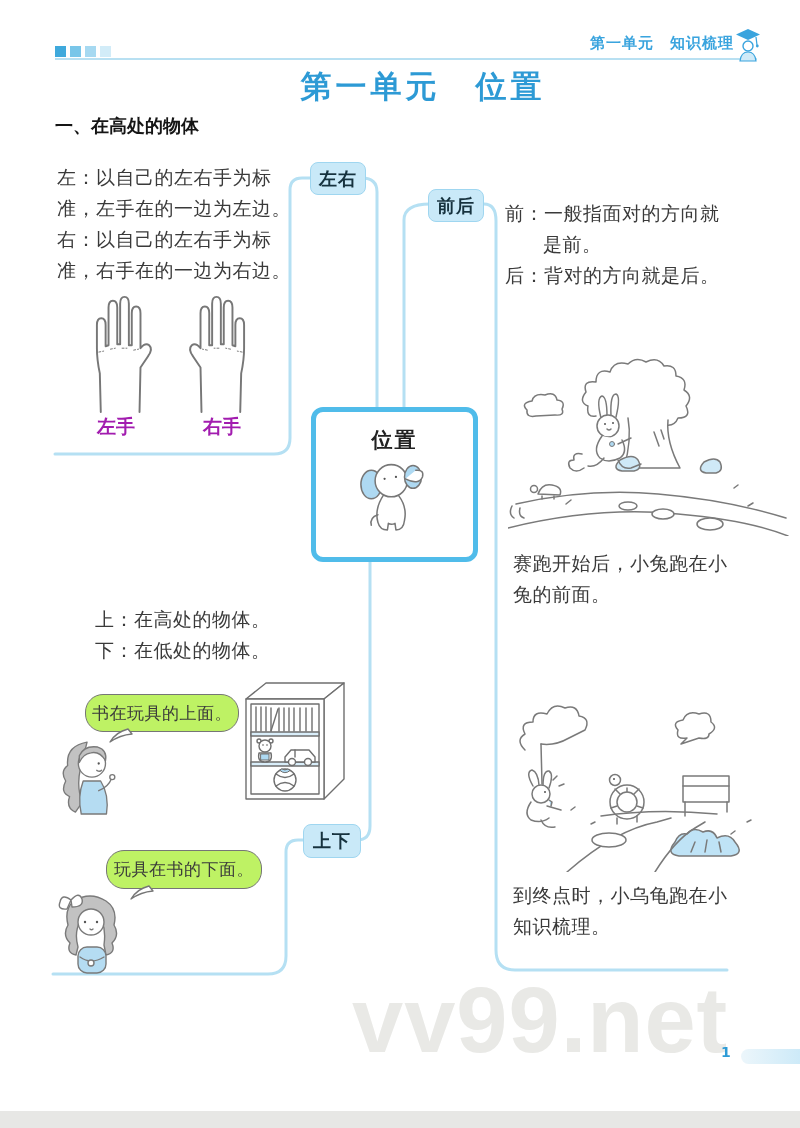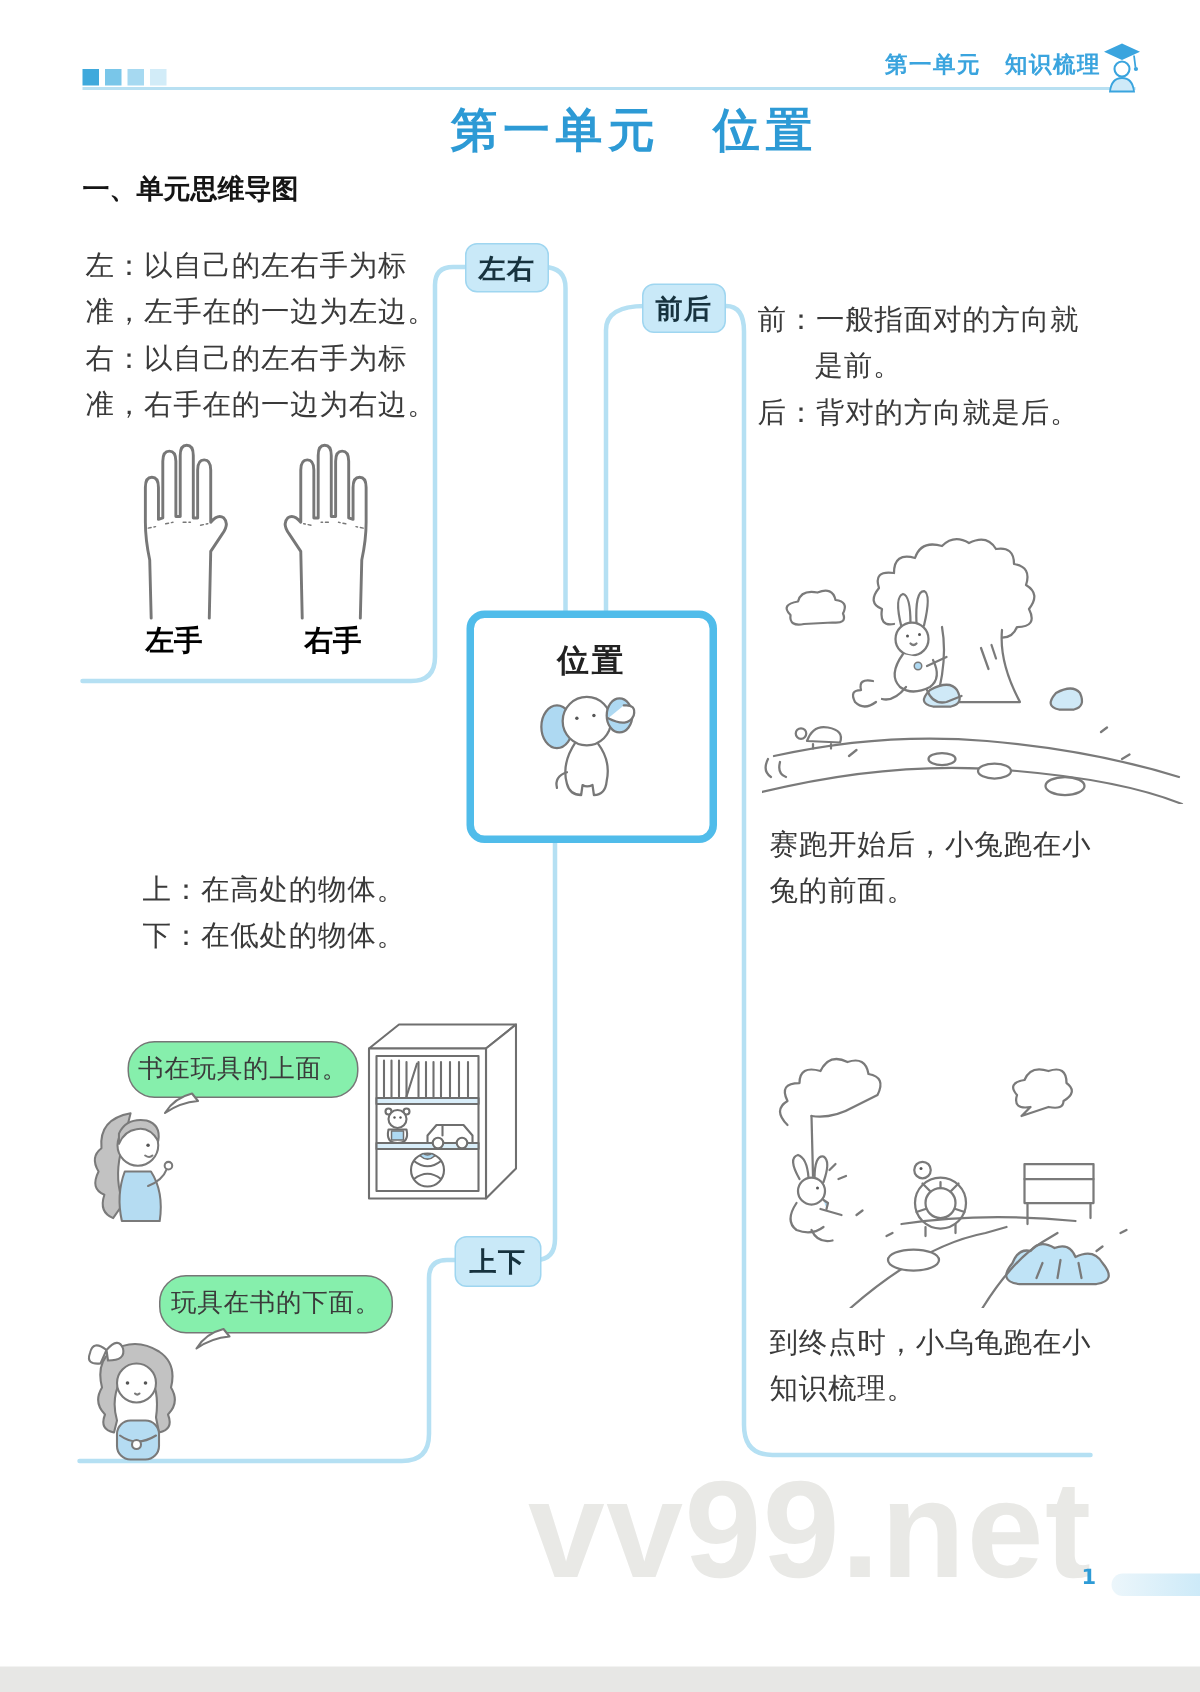--- a/index.html
+++ b/index.html
@@ -3,21 +3,21 @@
 <meta charset="utf-8">
 <style>
   html,body{margin:0;padding:0;background:#fff;}
   #page{position:relative;width:800px;height:1128px;background:#ffffff;overflow:hidden;
         font-family:"DejaVu Sans",sans-serif;}
   .abs{position:absolute;}
   .kai{font-family:"DejaVu Serif",serif;color:#3a3a3a;font-size:19px;letter-spacing:.5px;line-height:31px;white-space:nowrap;}
   .badge{position:absolute;display:flex;align-items:center;justify-content:center;
          background:#c9e9f8;border:1.5px solid #9fd6f0;border-radius:8px;
          font-weight:bold;font-size:18px;color:#16323e;z-index:4;letter-spacing:1px;}
-  .bubble{position:absolute;background:#86efac;border:1.6px solid #767676;border-radius:18px;
+  .bubble{position:absolute;background:#bef264;border:1.6px solid #767676;border-radius:18px;
           display:flex;align-items:center;justify-content:center;z-index:3;}
   .bubble .kai{font-size:17px;line-height:17px;}
   .bubble-tail{position:absolute;left:22px;bottom:-13px;}
   svg{display:block;}
   .illo{position:absolute;z-index:3;}
   #connectors{position:absolute;left:0;top:0;z-index:2;}
   #watermark{position:absolute;left:352px;top:968px;font-size:92px;font-weight:bold;
              color:#e9e9e6;letter-spacing:1px;z-index:1;font-family:"Liberation Sans",sans-serif;white-space:nowrap;}
   #center-node{position:absolute;left:311px;top:407px;width:157px;height:145px;
                border:5px solid #50bcea;border-radius:12px;background:#fff;z-index:4;
@@ -28,21 +28,21 @@
               color:#2d9ad5;letter-spacing:4px;z-index:3;margin-left:46px;}
   #section-heading{position:absolute;left:55px;top:114px;font-weight:bold;font-size:18px;color:#151515;z-index:3;}
   #header-text{position:absolute;right:66px;top:34px;font-weight:bold;font-size:15px;
                color:#3aa4de;letter-spacing:1px;z-index:3;}
   #header-rule{position:absolute;left:55px;top:58px;width:702px;height:2px;background:#b8e0f2;z-index:3;}
   .sq{position:absolute;top:46px;width:11px;height:11px;z-index:3;}
   #pagenum{position:absolute;left:721px;top:1044px;font-size:14px;font-weight:bold;color:#2e9bd6;z-index:3;}
   #pagenum-bar{position:absolute;left:741px;top:1049px;width:59px;height:15px;border-radius:8px 0 0 8px;
                background:linear-gradient(to right,#ecf6fb,#cdeaf8);z-index:2;}
   #footer-strip{position:absolute;left:0;bottom:0;width:800px;height:17px;background:#e7e7e5;z-index:3;}
-  .hand-label{position:absolute;font-family:"DejaVu Serif",serif;font-size:19px;color:#000000;z-index:3;font-weight:bold;}
+  .hand-label{position:absolute;font-family:"DejaVu Serif",serif;font-size:19px;color:#a21caf;z-index:3;font-weight:bold;}
 </style>
 </head>
 <body>
 
 <div id="page">
 
   <span class="sq" style="left:55px;background:#3fa9dc"></span>
   <span class="sq" style="left:70px;background:#79c6e9"></span>
   <span class="sq" style="left:85px;background:#a6d9f1"></span>
   <span class="sq" style="left:100px;background:#d2ecf8"></span>
@@ -50,21 +50,21 @@
   <div id="header-text">第一单元　知识梳理</div>
   <svg class="abs" style="left:735px;top:26px;z-index:3" width="26" height="36" viewBox="0 0 26 36">
     <polygon points="13,3 25,8.5 13,14 1,8.5" fill="#3aa4de"></polygon>
     <path d="M21,11 L22,19" stroke="#3aa4de" stroke-width="1.2" fill="none"></path>
     <circle cx="22.3" cy="20" r="1.4" fill="#3aa4de"></circle>
     <circle cx="13" cy="20" r="5" fill="#fff" stroke="#3aa4de" stroke-width="1.4"></circle>
     <path d="M5,35 Q6,26 13,26 Q20,26 21,35 Z" fill="#cfeaf8" stroke="#3aa4de" stroke-width="1.2"></path>
   </svg>
 
   <div id="page-title">第一单元　位置</div>
-  <div id="section-heading">一、单元思维导图</div>
+  <div id="section-heading">一、在高处的物体</div>
 
   <svg id="connectors" width="800" height="1128" viewBox="0 0 800 1128">
     <g fill="none" stroke="#b5e0f3" stroke-width="3" stroke-linecap="round">
       <path d="M312,178 L302,178 Q290,178 290,190 L290,438 Q290,454 274,454 L55,454"></path>
       <path d="M362,178 Q377,178 377,192 L377,408"></path>
       <path d="M430,204 Q404,204 404,220 L404,408"></path>
       <path d="M478,204 L484,204 Q496,204 496,221 L496,950 Q496,970 515,970 L727,970"></path>
       <path d="M370,560 L370,826 Q370,840 357,840"></path>
       <path d="M305,840 L298,840 Q286,840 286,852 L286,956 Q286,974 268,974 L53,974"></path>
     </g>
@@ -181,21 +181,21 @@
       <path d="M96,126 Q150,118 212,124"></path>
       <ellipse cx="104" cy="150" rx="17" ry="7" fill="#fff"></ellipse>
       <path d="M66,120 l4,-3 M86,134 l4,-2 M226,144 l4,-3 M242,132 l4,-2"></path>
     </g>
   </svg>
   <div class="abs kai" style="left:513px;top:880px;z-index:3">
     <div>到终点时，小乌龟跑在小</div>
     <div>知识梳理。</div>
   </div>
 
-  <div class="abs kai" style="left:95px;top:578px;z-index:3">
+  <div class="abs kai" style="left:95px;top:604px;z-index:3">
     <div>上：在高处的物体。</div>
     <div>下：在低处的物体。</div>
   </div>
 
   <svg class="illo" style="left:243px;top:679px" width="102" height="122" viewBox="0 0 102 122">
     <g stroke="#6f6f6f" stroke-width="1.4" stroke-linejoin="round" stroke-linecap="round">
       <polygon points="3,20 23,4 101,4 81,20" fill="#fff"></polygon>
       <polygon points="81,20 101,4 101,100 81,120" fill="#fff"></polygon>
       <rect x="3" y="20" width="78" height="100" fill="#fff"></rect>
       <rect x="8" y="25" width="68" height="90" fill="#fff"></rect>

